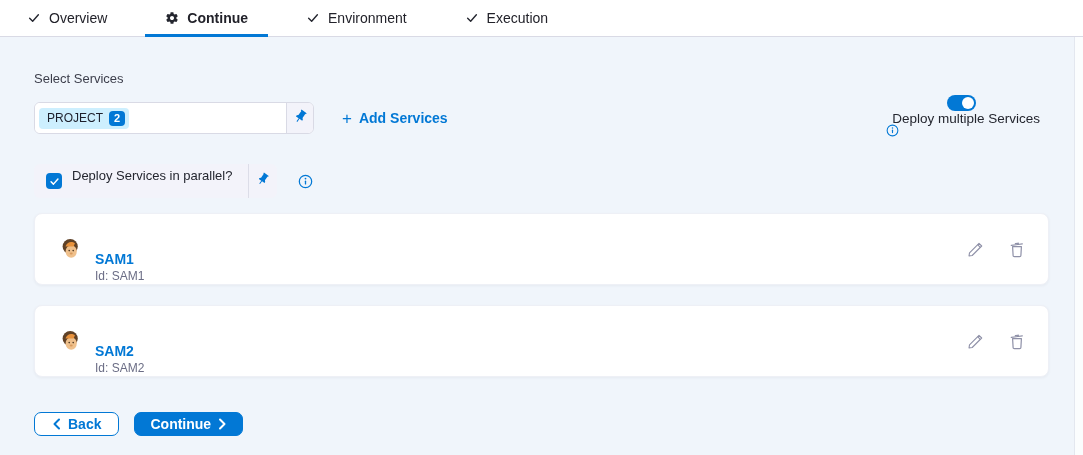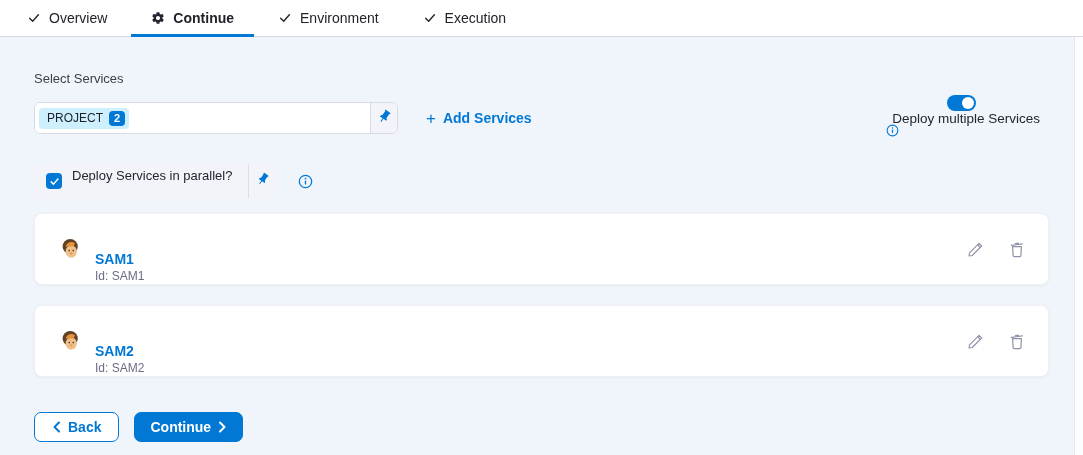--- a/index.html
+++ b/index.html
@@ -1,38 +1,38 @@
 <!DOCTYPE html>
 <html><head>
 <meta charset="utf-8">
 <style>
   * { margin:0; padding:0; box-sizing:border-box; }
   html,body { width:1083px; height:455px; overflow:hidden; }
   body { font-family:"Liberation Sans","DejaVu Sans",sans-serif; background:#ffffff; color:#22222a; }
 
   
   .tabbar { height:37px; background:#ffffff; border-bottom:1px solid #d9dae5;
-            display:flex; align-items:stretch; padding-left:7px; gap:4px; }
+            display:flex; align-items:stretch; padding-left:7px; gap:18px; }
   .tab { display:flex; align-items:center; gap:8px; padding:0 20px; font-size:14px;
          color:#22222a; cursor:pointer; position:relative; }
   .tab .ticon { display:flex; align-items:center; }
   .tab.active { font-weight:700; }
   .tab.active::after { content:""; position:absolute; left:0; right:0; bottom:-1px;
                        height:3px; background:#0278d5; }
 
   
   .main { position:relative; height:418px; background:#f0f5fb; padding:0 34px; }
   .right-strip { position:absolute; top:0; right:0; width:9px; height:100%;
                  background:#fbfdfe; border-left:1px solid #e3e7ef; }
 
   .field-label { padding-top:34px; font-size:13px; font-weight:500; color:#3c3e4b; }
 
   
   .row1 { margin-top:9px; display:flex; align-items:center; }
-  .input-group { display:flex; width:364px; height:32px; border:1px solid #d9dae5;
+  .input-group { display:flex; width:280px; height:32px; border:1px solid #d9dae5;
                  border-radius:6px; background:#ffffff; overflow:hidden; }
   .service-input { flex:1; display:flex; align-items:center; padding:0 4px; background:#fff; }
   .chip { display:inline-flex; align-items:center; gap:6px; background:#cdeffe;
           border-radius:4px; padding:3px 4px 3px 8px; font-size:12px; font-weight:500; color:#1d1f2b; }
   .chip-badge { background:#0278d5; color:#fff; font-size:11px; font-weight:600;
                 line-height:15px; padding:0 5px; border-radius:4px; }
   .input-addon { width:27px; background:#f3f3fa; border-left:1px solid #d9dae5;
                  display:flex; align-items:center; justify-content:center; cursor:pointer; }
   .add-service { display:flex; align-items:center; gap:7px; margin-left:28px;
                  color:#0278d5; font-size:14px; font-weight:700; cursor:pointer; }
@@ -63,21 +63,21 @@
           padding:0 23px 0 24px; margin-bottom:20px; }
   .avatar { width:24px; height:24px; border-radius:50%; overflow:hidden; flex:none; }
   .svc-text { margin-left:12px; }
   .svc-name { font-size:14px; font-weight:700; color:#0278d5; cursor:pointer;margin-top:36px; }
   .svc-id { font-size:12px; color:#6b6d85; margin-top:2px; }
   .card-actions { margin-left:auto; display:flex; align-items:center; gap:24px; }
   .icon-btn { width:17px; height:17px; display:flex; align-items:center; justify-content:center; cursor:pointer; }
 
   
   .footer { margin-top:35px; display:flex; align-items:center; gap:15px; }
-  .btn { height:30px; display:inline-flex; align-items:center; justify-content:center;
+  .btn { height:24px; display:inline-flex; align-items:center; justify-content:center;
          gap:7px; border-radius:7px; font-size:14px; font-weight:700; cursor:pointer; }
   .btn-back { padding:0 17px; background:#ffffff; color:#0278d5; border:1.5px solid #0278d5; }
   .btn-continue { padding:0 15px; background:#0278d5; color:#ffffff; border:1.5px solid #0278d5; }
 </style>
 </head>
 <body>
 
 <div class="tabbar">
   <div class="tab">
     <span class="ticon">

